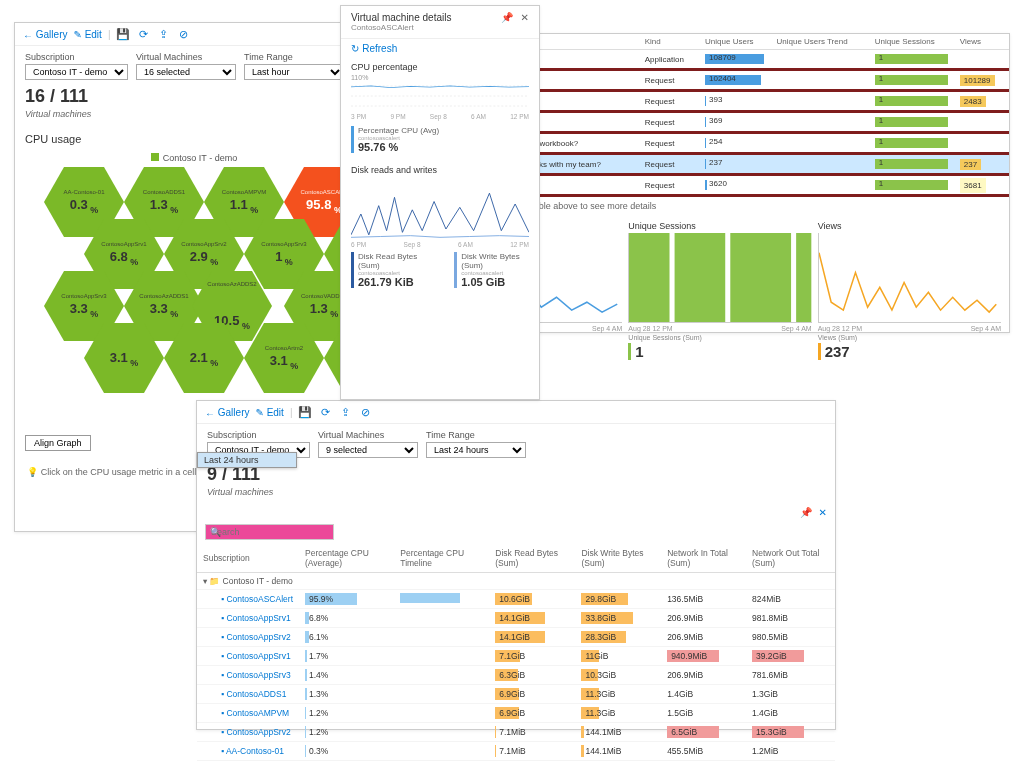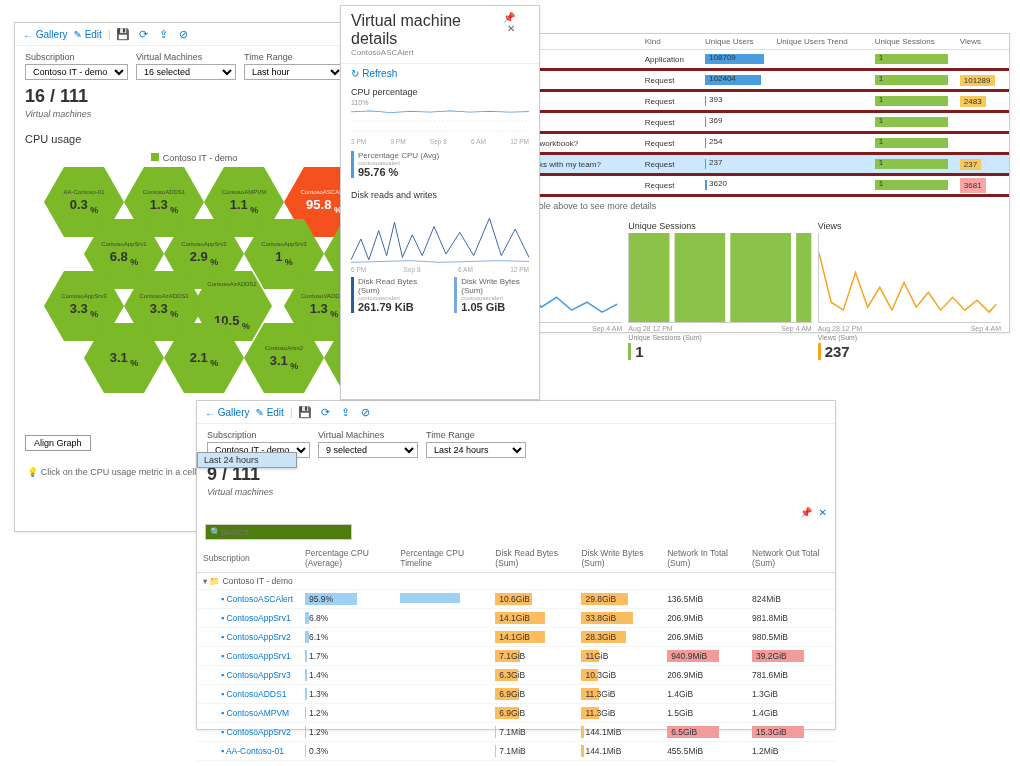--- a/index.html
+++ b/index.html
@@ -23,21 +23,21 @@
   .hex.alert { background:#f4511e; color:#fff; }
   .hex .nm { font-size:6px; opacity:.85; margin-bottom:1px; text-align:center; line-height:1.1; padding:0 4px;}
   .hex .val { font-size:13px; font-weight:600; }
   .hex sub { font-size:9px; }
   .btn-outline { margin:8px 10px; border:1px solid #999; background:#fff; font-size:9px; padding:2px 8px; cursor:pointer; }
   .tip { font-size:9px; color:#666; padding:8px 12px; }
   .tip::before { content:"💡 "; }
 
   
   .p2-head { padding:6px 10px; border-bottom:1px solid #eee; display:flex; justify-content:space-between;}
-  .p2-title { font-size:16px; }
+  .p2-title { font-size:10px; }
   .p2-sub { display:block; font-size:8px; color:#888; }
   .refresh { color:#0078d4; font-size:10px; cursor:pointer; padding:4px 10px; }
   .refresh::before { content:"↻ "; }
   .p2-body { padding:4px 10px; font-size:9px; }
   .spark { height:30px; width:100%; }
   .metric-label { font-size:8px; color:#666; }
   .metric-val { font-size:11px; font-weight:600; }
   .metric-row { display:flex; gap:28px; margin-top:4px;}
 
   
@@ -56,21 +56,21 @@
   .mini-chart { height:90px; border-left:1px solid #ccc; border-bottom:1px solid #ccc; position:relative;}
   .mini-axis { font-size:7px; color:#999; display:flex; justify-content:space-between; margin-top:2px;}
   .mini-val { font-size:15px; font-weight:600; border-left:3px solid #888; padding-left:4px; margin-top:2px;}
   .mini.blue .mini-val{border-color:#4a9de0;}
   .mini.green .mini-val{border-color:#8bc34a;}
   .mini.orange .mini-val{border-color:#f5a623;}
 
   
   .p4 { left:196px; top:400px; width:640px; height:330px; }
   .search-row { display:flex; padding:4px 8px; font-size:9px; }
-  .search-row input { flex:1; border:1px solid #ccc; padding:2px 14px; font-size:9px; background:#4d7c0f;font-style:italic;}
+  .search-row input { flex:1; border:1px solid #ccc; padding:2px 5px; font-size:9px; background:#ec4899;}
   .search-wrap { position:relative; flex:1; }
   .search-wrap::before { content:"🔍"; position:absolute; left:5px; top:3px; font-size:9px; color:#888;}
   .vm-tbl { width:100%; border-collapse:collapse; font-size:8.5px; }
   .vm-tbl th { text-align:left; font-weight:400; color:#666; padding:4px 6px; border-bottom:1px solid #ddd; }
   .vm-tbl td { padding:3px 6px; border-bottom:1px solid #f4f4f4; white-space:nowrap;}
   .tree { padding-left:10px; }
   .tree::before { content:"▾ "; color:#666;}
   .vmname { color:#0078d4; cursor:pointer;}
   .vmname::before { content:"▪ "; color:#0078d4;}
   .cellbar { display:inline-block; position:relative; min-width:52px; padding:1px 4px; }
@@ -324,21 +324,21 @@
         <tr>
           <td><span class="exp">▸</span> Other requests</td>
   <td>Request</td>
   <td>
             <div class="bar-cell"><div class="fill" style="width:3%;background:#4a9de0"></div><span class="txt">3620</span></div>
           </td>
   <td></td>
   <td>
             <div class="bar-cell"><div class="fill" style="width:100%;background:#8bc34a"></div><span class="txt">1</span></div>
           </td>
-  <td><span style="background:#fca5a5;padding:3px 4px;">3681</span></td>
+  <td><span style="background:#fef9c3;padding:3px 4px;">3681</span></td>
         </tr>
       </tbody>
   </table>
   <div class="tip" style="padding:4px 10px;">Select a row in the table above to see more details</div>
   <div class="charts3" id="charts3">
       <div class="mini blue">
         <div class="mini-title">Unique Users</div>
   <div class="mini-chart"><svg viewBox="0 0 180 90" preserveAspectRatio="none" width="100%" height="100%">
             <polyline points="0,30 15,70 25,80 35,50 45,75 55,60 70,78 85,55 100,75 115,65 130,78 145,70 160,80 175,72" fill="none" stroke="#4a9de0" stroke-width="1.5"></polyline>
           </svg></div>

